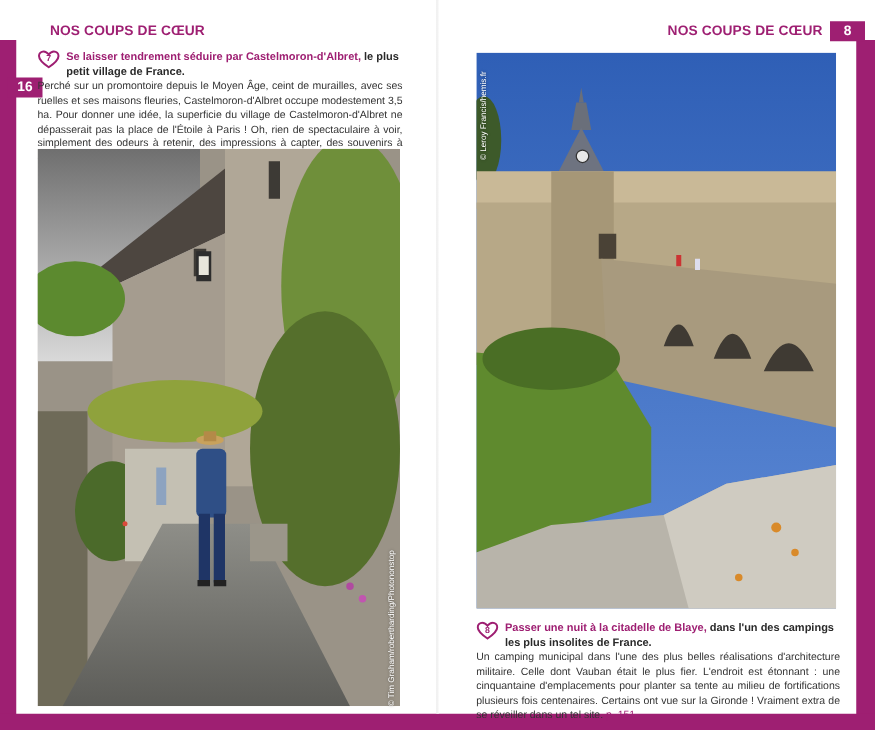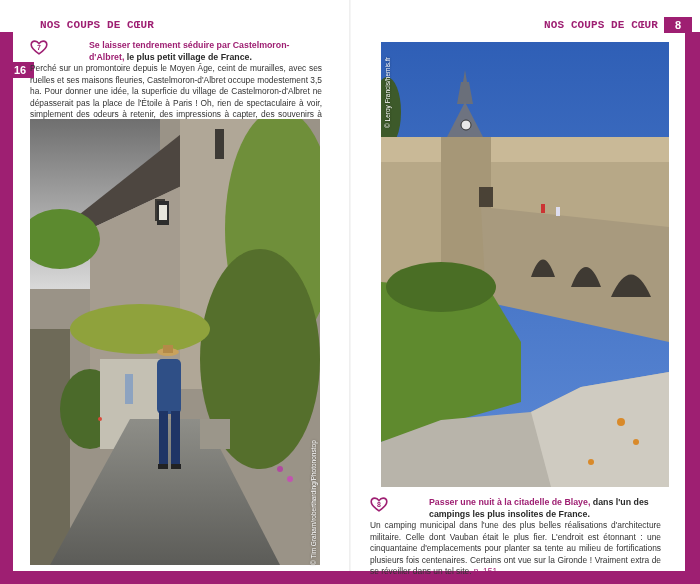--- a/index.html
+++ b/index.html
@@ -10,28 +10,28 @@
   .frame-right { position: absolute; right: 0; top: 32px; width: 15px; height: 552px; background: var(--accent); }
   .frame-bottom { position: absolute; left: 0; bottom: 0; width: 700px; height: 13px; background: var(--accent); }
   .gutter { position: absolute; left: 349px; top: 0; width: 2px; height: 571px; background: linear-gradient(to right, #ececec, #f8f8f8); }
 
   .page-num { position: absolute; top: 17px; height: 16px; width: 28px; background: var(--accent); color: #fff;
               font-weight: bold; font-size: 11px; line-height: 16px; text-align: center; }
   .page-num.left { left: 6px; margin-top: 45px; }
   .page-num.right { right: 8px; }
 
   .running-head { position: absolute; top: 17px; height: 16px; line-height: 16px; font-size: 11px;
-                  font-weight: bold; color: var(--accent); letter-spacing: 0.1px; font-family: Liberation Mono, monospace; }
+                  font-weight: bold; color: var(--accent); letter-spacing: 0.1px; }
   .running-head.left { left: 40px; }
   .running-head.right { right: 42px; text-align: right; }
 
   .entry { position: absolute; font-size: 8.4px; line-height: 11.6px; color: #333; }
   .entry.left { left: 30px; top: 40px; width: 292px; }
-  .entry.right { left: 370px; top: 497px; width: 291px; }
-  .entry-head { display: flex; align-items: flex-start; gap: 36px; }
+  .entry.right { left: 381px; top: 497px; width: 291px; }
+  .entry-head { display: flex; align-items: flex-start; }
   .heart { flex: 0 0 18px; width: 18px; height: 15px; margin-right: 5px; margin-top: 0px; position: relative; }
   .heart svg { width: 18px; height: 15px; display: block; }
   .heart-num { position: absolute; left: 0; top: 2px; width: 18px; text-align: center; font-size: 7px;
                font-weight: bold; color: var(--accent); }
   .title { font-weight: bold; font-size: 8.8px; line-height: 11.5px; }
   .title-accent { color: var(--accent); }
   .title-rest { color: #2a2a2a; }
   .body { text-align: justify; margin-top: 0px; }
   .page-ref { color: var(--accent); }
 

